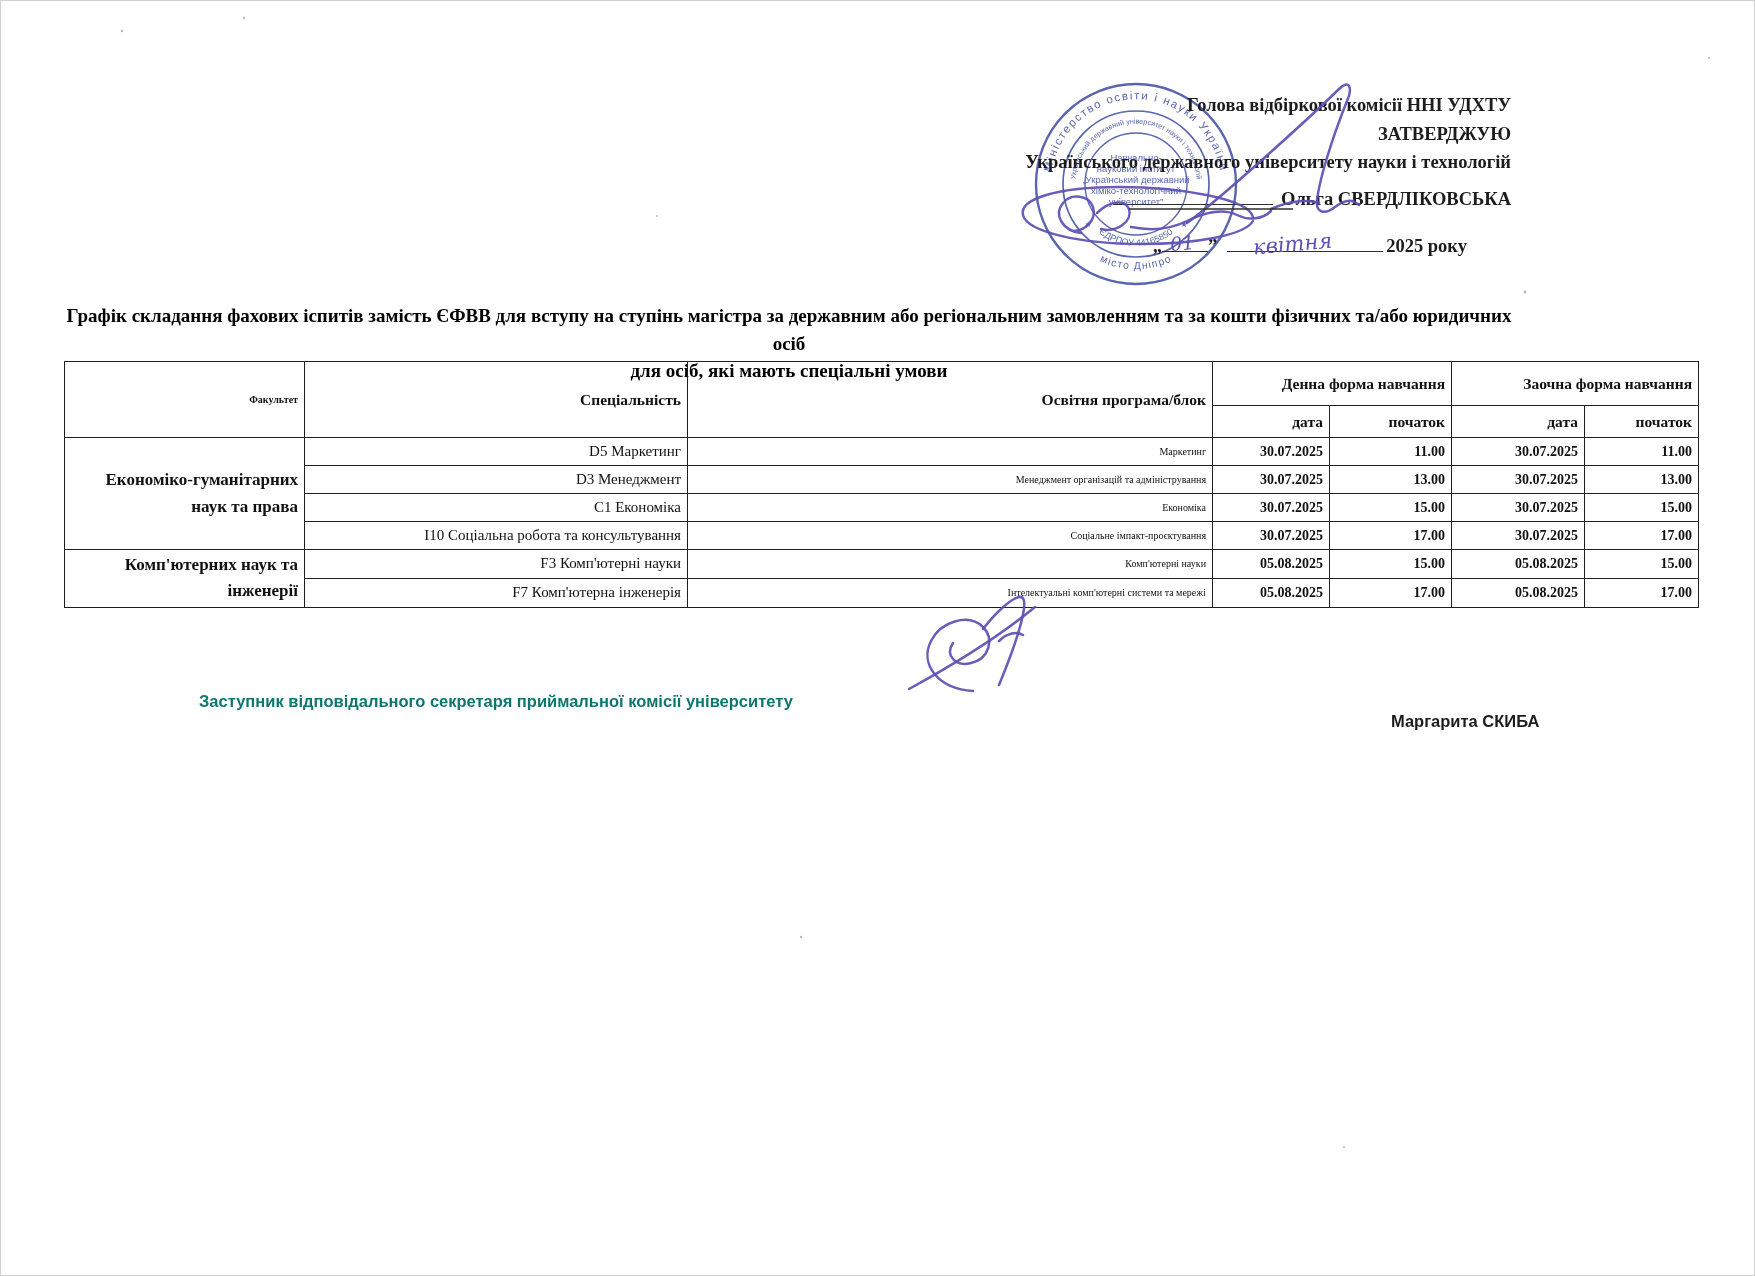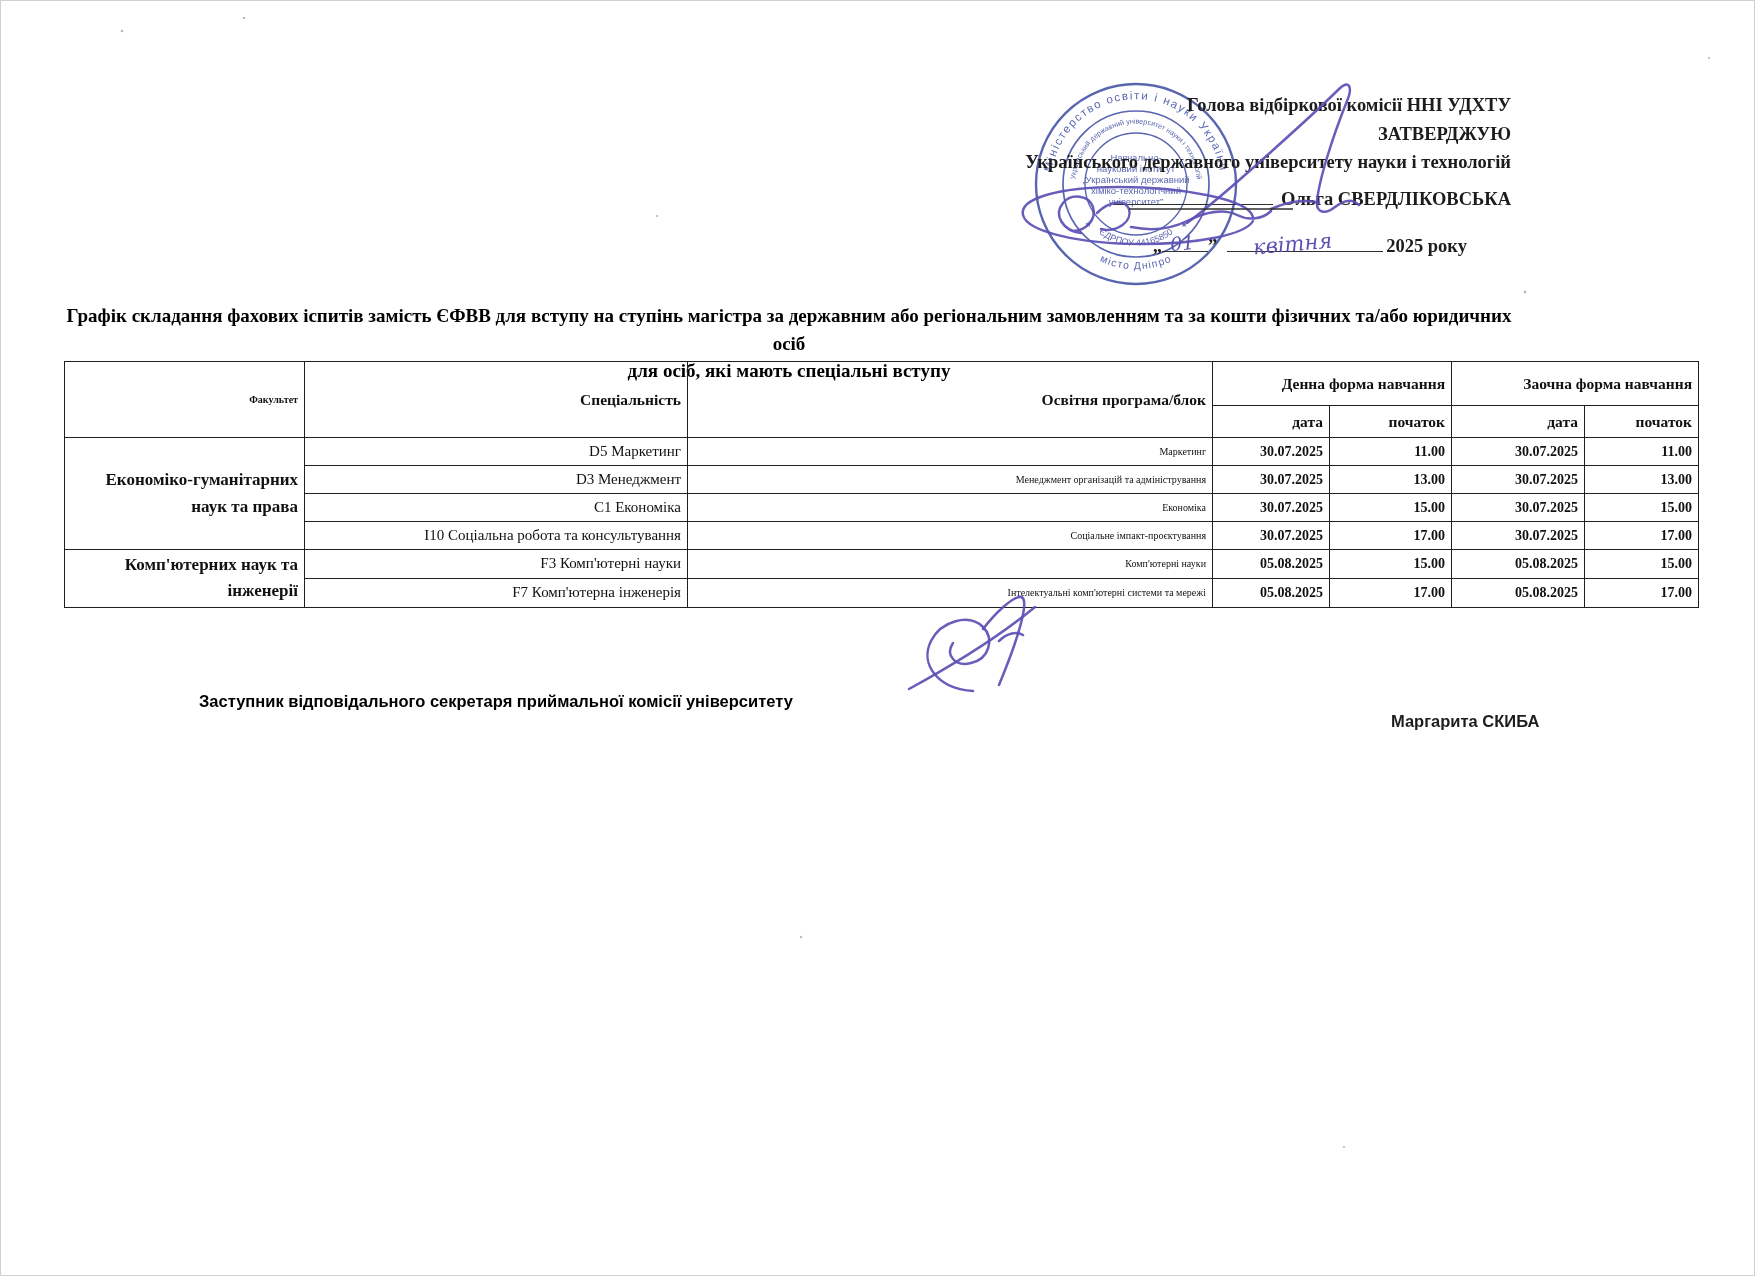--- a/index.html
+++ b/index.html
@@ -43,21 +43,21 @@
   .sched tbody tr { height:28px; }
   .th-fac  { font-size:10px; font-weight:bold; }
   .th-main { font-size:15.5px; font-weight:bold; }
   .fac  { font-size:17px; font-weight:bold; line-height:1.55; }
   .spec { font-size:15px; font-weight:normal; }
   .prog { font-size:10px; font-weight:normal; }
   .num  { font-size:14px; font-weight:bold; }
 
   
   .footer-left  { position:absolute; left:198px; top:691px; font-family:"Liberation Sans", sans-serif;
-                  font-weight:bold; font-size:16.5px; color:#000000; z-index:5; }
+                  font-weight:bold; font-size:16.5px; color:#0f766e; z-index:5; }
   .footer-right { position:absolute; left:1390px; top:691px; font-family:"Liberation Sans", sans-serif;
                   font-weight:bold; font-size:16.5px; color:#1c1c1c; z-index:5;margin-top:20px; }
 
   
   .overlay { position:absolute; left:0; top:0; z-index:6; pointer-events:none; }
   .ink { fill:none; stroke:#5b50b4; stroke-width:2.5; stroke-linecap:round; opacity:.92; }
 </style>
 </head>
 <body>
 
@@ -101,21 +101,21 @@
     <div class="sig-row">
       <span class="sig-line"></span><span>Ольга СВЕРДЛІКОВСЬКА</span>
     </div>
     <div class="date-row">
       <span>„</span><span class="u w1"><i class="hw">01</i></span><span>”</span><span class="u w2"><i class="hw">квітня</i></span><span>2025 року</span>
     </div>
   </div>
 
   <div class="doc-title">
     <span>Графік складання фахових іспитів замість ЄФВВ  для вступу на ступінь магістра  за державним або регіональним замовленням та за кошти фізичних та/або юридичних осіб</span><br>
-    <span>для осіб, які мають спеціальні вступу</span>
+    <span>для осіб, які мають спеціальні умови</span>
   </div>
 
   <table class="sched">
     <colgroup>
       <col style="width:240px">
         <col style="width:383px">
         <col style="width:525px">
       <col style="width:117px">
         <col style="width:122px">
         <col style="width:133px">

